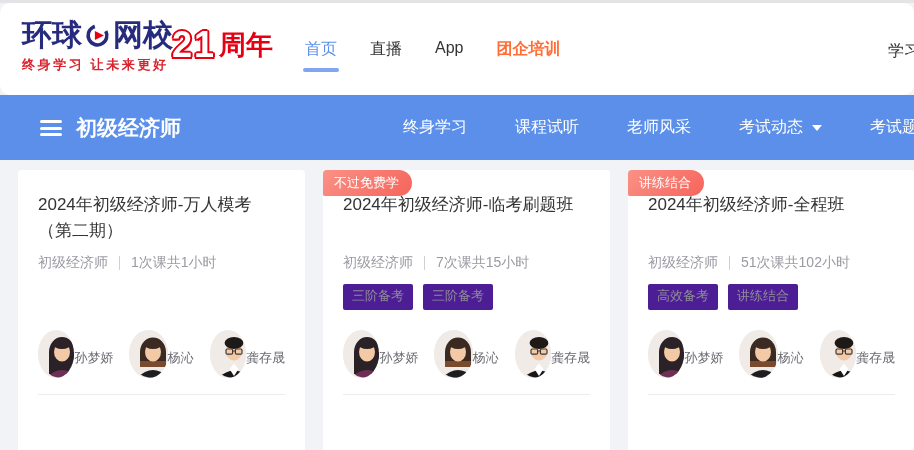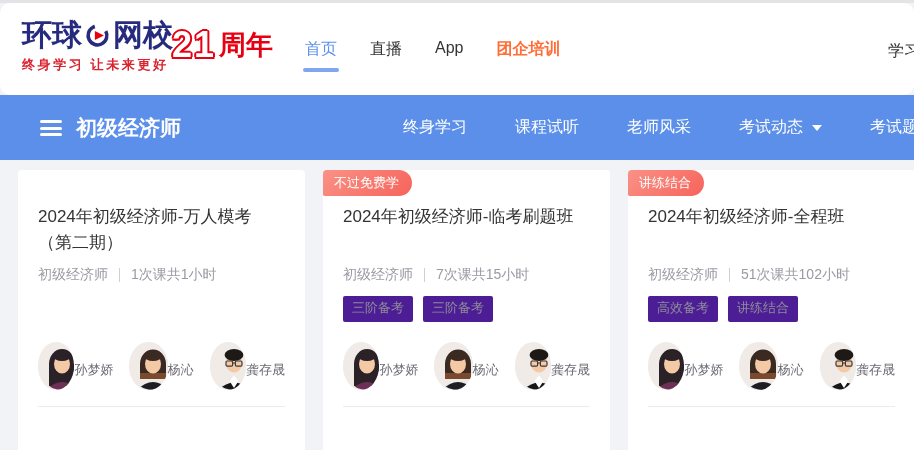--- a/index.html
+++ b/index.html
@@ -46,21 +46,21 @@
     border-top:6px solid #fff; }
   
   .content { position:absolute; top:160px; left:0; width:914px;
     padding:10px 0 0 18px; display:flex; gap:18px; }
   .card { width:287px; height:360px; background:#fff; border-radius:4px;
     position:relative; flex-shrink:0; cursor:pointer; }
   .badge { position:absolute; top:0; left:0; color:#fff; font-size:13px;
     line-height:1; padding:6px 13px 7px 11px;
     background:linear-gradient(135deg,#fa9186,#f6645b);
     border-radius:4px 14px 14px 2px; }
-  .card-title { margin:34px 20px 0; font-size:17px; line-height:26px;
+  .card-title { margin:22px 20px 0; font-size:17px; line-height:26px;
     color:#333; height:54px; overflow:hidden; }
   .card-meta { margin:8px 20px 0; display:flex; align-items:center;
     font-size:14px; color:#9a9aa2; }
   .meta-divider { width:1px; height:14px; background:#cfcfd6; margin:0 11px; }
   .card-tags { margin:12px 20px 0; height:26px; display:flex; gap:10px; }
   .tag { background:#4c1d95; color:#8e8e96; font-size:13px; line-height:1;
     padding:5px 9px; border-radius:2px; }
   .teachers { margin:20px 20px 0; display:flex; gap:16px; }
   .teacher { display:flex; flex-direction:row; align-items:center; min-width:48px; cursor:pointer; }
   .avatar { width:48px; height:48px; border-radius:50%; overflow:hidden; background:#f0ebe6; }

